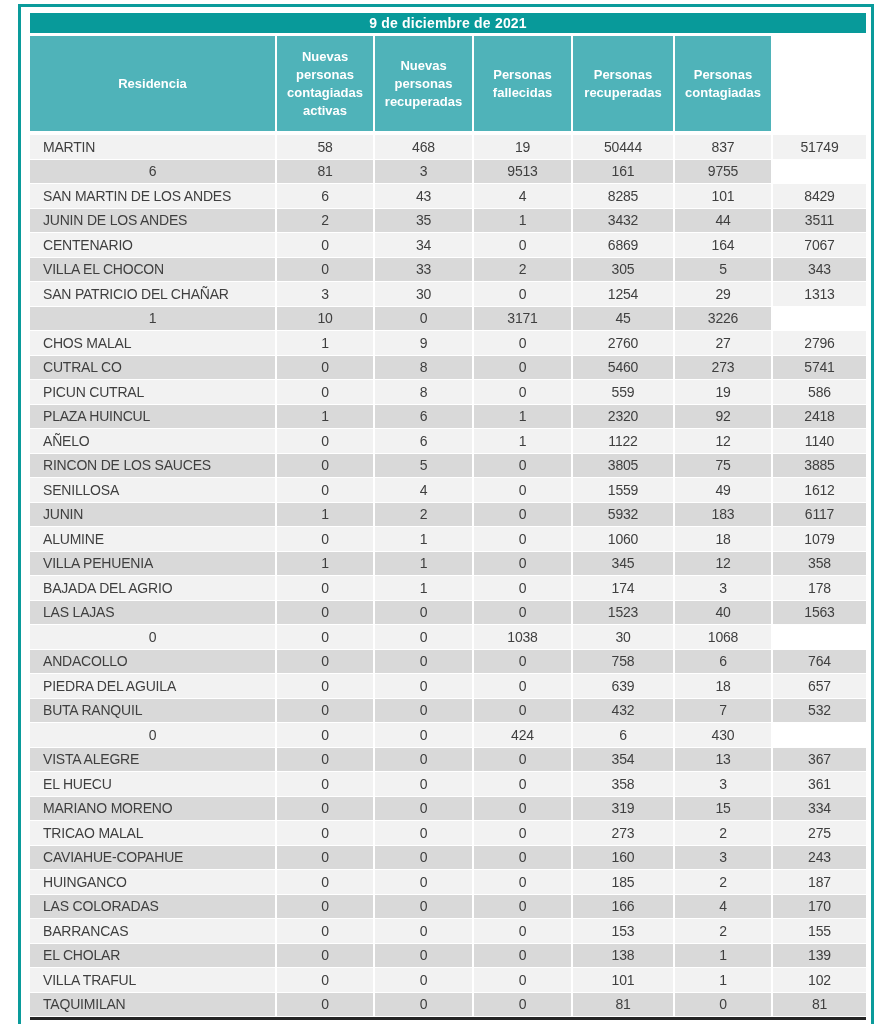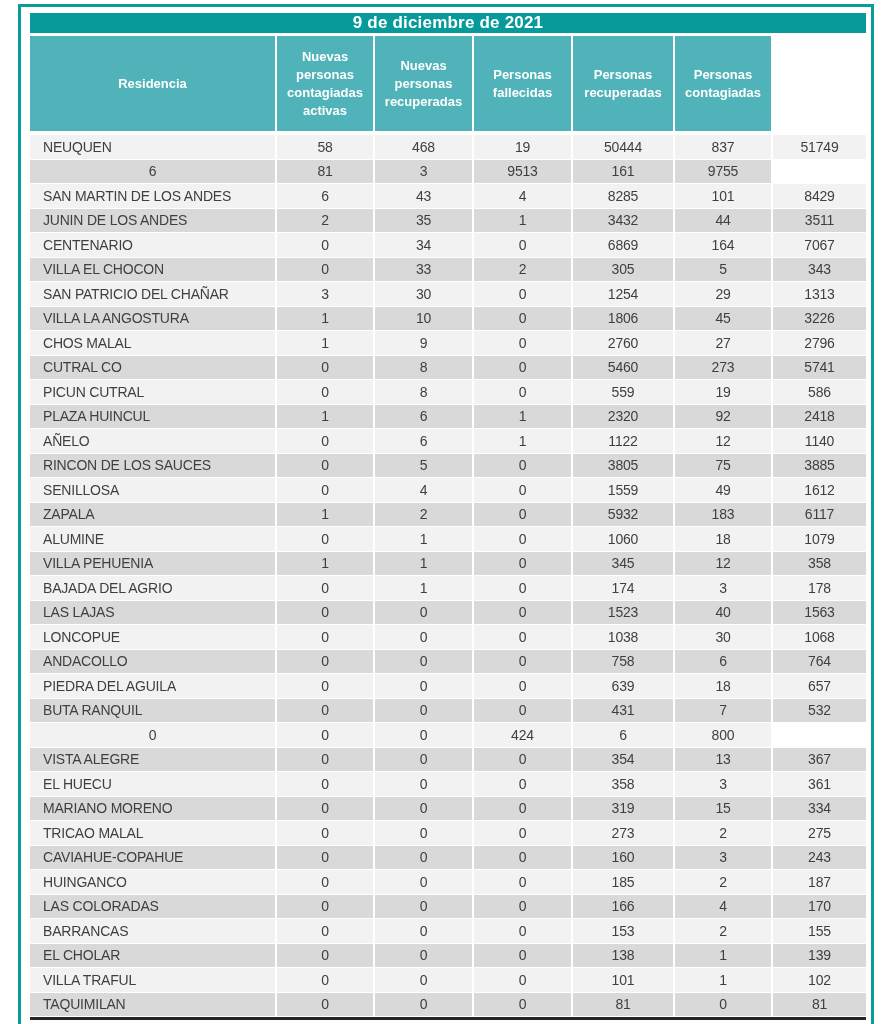--- a/index.html
+++ b/index.html
@@ -31,21 +31,21 @@
     position: absolute;
     left: 30px;
     top: 13px;
     width: 836px;
   }
   .title-bar {
     height: 20px;
     background: #089a9a;
     color: #ffffff;
     font-weight: bold;
-    font-size: 17px;
+    font-size: 14px;
     display: flex;
     align-items: center;
     justify-content: center;
     margin-bottom: 3px;
     letter-spacing: 0.2px;
   }
   .grid7 {
     display: grid;
     grid-template-columns: 245px 98px 99px 99px 102px 98px 95px;
   }
@@ -112,21 +112,21 @@
       <div class="header-cell">Residencia</div>
       <div class="header-cell">Nuevas personas contagiadas activas</div>
       <div class="header-cell">Nuevas personas recuperadas</div>
       <div class="header-cell">Personas fallecidas</div>
       <div class="header-cell">Personas recuperadas</div>
       <div class="header-cell">Personas contagiadas</div>
     </div>
 
     <div id="rows">
         <div class="grid7 row">
-          <div class="cell name">NEUQUEN</div>
+          <div class="cell name">MARTIN</div>
           <div class="cell">58</div>
           <div class="cell">468</div>
           <div class="cell">19</div>
           <div class="cell">50444</div>
           <div class="cell">837</div>
           <div class="cell">51749</div>
         </div>
         <div class="grid7 row">
           <div class="cell">6</div>
           <div class="cell">81</div>
@@ -174,25 +174,24 @@
         <div class="grid7 row">
           <div class="cell name">SAN PATRICIO DEL CHAÑAR</div>
           <div class="cell">3</div>
           <div class="cell">30</div>
           <div class="cell">0</div>
           <div class="cell">1254</div>
           <div class="cell">29</div>
           <div class="cell">1313</div>
         </div>
         <div class="grid7 row">
-          <div class="cell name">VILLA LA ANGOSTURA</div>
           <div class="cell">1</div>
           <div class="cell">10</div>
           <div class="cell">0</div>
-          <div class="cell">1806</div>
+          <div class="cell">3171</div>
           <div class="cell">45</div>
           <div class="cell">3226</div>
         </div>
         <div class="grid7 row">
           <div class="cell name">CHOS MALAL</div>
           <div class="cell">1</div>
           <div class="cell">9</div>
           <div class="cell">0</div>
           <div class="cell">2760</div>
           <div class="cell">27</div>
@@ -246,21 +245,21 @@
         <div class="grid7 row">
           <div class="cell name">SENILLOSA</div>
           <div class="cell">0</div>
           <div class="cell">4</div>
           <div class="cell">0</div>
           <div class="cell">1559</div>
           <div class="cell">49</div>
           <div class="cell">1612</div>
         </div>
         <div class="grid7 row">
-          <div class="cell name">ZAPALA</div>
+          <div class="cell name">JUNIN</div>
           <div class="cell">1</div>
           <div class="cell">2</div>
           <div class="cell">0</div>
           <div class="cell">5932</div>
           <div class="cell">183</div>
           <div class="cell">6117</div>
         </div>
         <div class="grid7 row">
           <div class="cell name">ALUMINE</div>
           <div class="cell">0</div>
@@ -291,21 +290,20 @@
         <div class="grid7 row">
           <div class="cell name">LAS LAJAS</div>
           <div class="cell">0</div>
           <div class="cell">0</div>
           <div class="cell">0</div>
           <div class="cell">1523</div>
           <div class="cell">40</div>
           <div class="cell">1563</div>
         </div>
         <div class="grid7 row">
-          <div class="cell name">LONCOPUE</div>
           <div class="cell">0</div>
           <div class="cell">0</div>
           <div class="cell">0</div>
           <div class="cell">1038</div>
           <div class="cell">30</div>
           <div class="cell">1068</div>
         </div>
         <div class="grid7 row">
           <div class="cell name">ANDACOLLO</div>
           <div class="cell">0</div>
@@ -322,31 +320,31 @@
           <div class="cell">0</div>
           <div class="cell">639</div>
           <div class="cell">18</div>
           <div class="cell">657</div>
         </div>
         <div class="grid7 row">
           <div class="cell name">BUTA RANQUIL</div>
           <div class="cell">0</div>
           <div class="cell">0</div>
           <div class="cell">0</div>
-          <div class="cell">431</div>
+          <div class="cell">432</div>
           <div class="cell">7</div>
           <div class="cell">532</div>
         </div>
         <div class="grid7 row">
           <div class="cell">0</div>
           <div class="cell">0</div>
           <div class="cell">0</div>
           <div class="cell">424</div>
           <div class="cell">6</div>
-          <div class="cell">800</div>
+          <div class="cell">430</div>
         </div>
         <div class="grid7 row">
           <div class="cell name">VISTA ALEGRE</div>
           <div class="cell">0</div>
           <div class="cell">0</div>
           <div class="cell">0</div>
           <div class="cell">354</div>
           <div class="cell">13</div>
           <div class="cell">367</div>
         </div>

